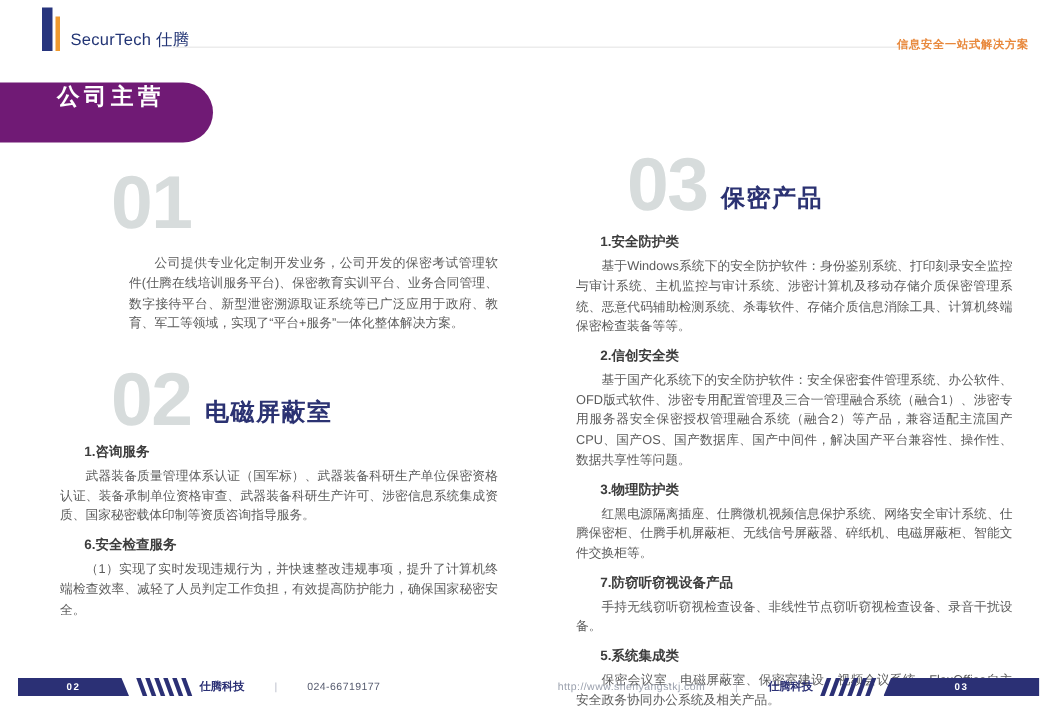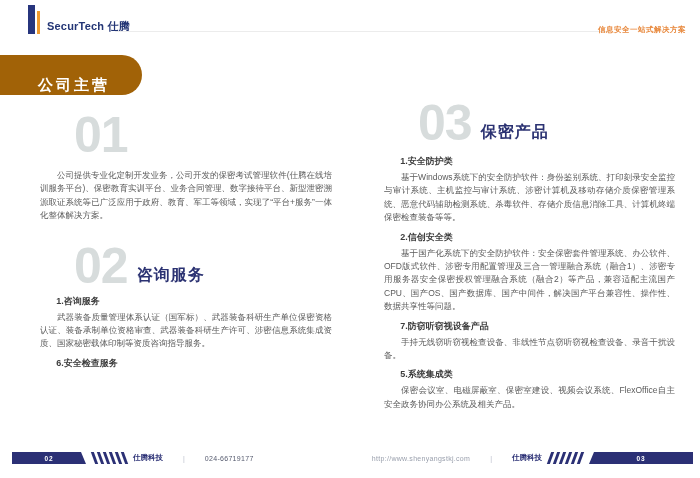--- a/index.html
+++ b/index.html
@@ -5,38 +5,38 @@
   html,body{margin:0;padding:0;background:#e9e9e9;}
   .spread{
     position:relative;width:700px;height:478px;background:#ffffff;
     font-family:"Liberation Sans","DejaVu Sans",sans-serif;overflow:hidden;
   }
   
   .logo{position:absolute;left:28px;top:4px;height:30px;display:flex;align-items:flex-end;}
   .logo-bar{display:inline-block;}
   .logo-bar.navy{width:7px;height:29px;background:#27357d;}
   .logo-bar.orange{width:3px;height:23px;background:#f09a2e;margin-left:2px;}
-  .logo-text{font-size:11px;font-weight:bold;color:#233575;margin-left:7px;letter-spacing:0.2px;}
+  .logo-text{font-size:11px;font-weight:normal;color:#233575;margin-left:7px;letter-spacing:0.2px;}
   .hdr-rule{position:absolute;left:115px;top:31px;width:495px;height:1px;background:#ececec;}
   .tagline{position:absolute;right:14px;top:25px;font-size:7.5px;font-weight:bold;color:#e8883c;letter-spacing:0.5px;}
   
   .title-badge{
-    position:absolute;left:0;top:55px;width:142px;height:40px;background:#a16207;
-    border-radius:0 20px 20px 0;display:flex;align-items:flex-end;justify-content:center;
+    position:absolute;left:0;top:55px;width:142px;height:40px;background:#701a75;
+    border-radius:0 20px 20px 0;display:flex;align-items:flex-start;justify-content:center;
   }
   .title-badge span{color:#ffffff;font-size:15px;font-weight:bold;letter-spacing:3px;padding-left:6px;}
   
   .col{position:absolute;}
   .col.left{left:40px;top:112px;width:292px;}
   .col.right{left:384px;top:100px;width:291px;}
   .sec-head{display:flex;align-items:flex-end;gap:9px;margin-left:34px;}
   .big-num{font-size:50px;font-weight:800;line-height:0.92;color:#d7dcdc;letter-spacing:-1px;}
   .sec-title{font-size:16px;font-weight:bold;color:#2b3272;margin:0 0 3px 0;letter-spacing:1px;}
   .col p{margin:0;font-size:8.5px;line-height:13.4px;color:#5b5b5b;text-align:justify;text-indent:2em;}
-  .col p.first{margin-top:11px;}
+  .col p.first{margin-top:11px;margin-left:46px;}
   .subhead{font-size:9px;font-weight:bold;color:#3d3d3d;margin:6px 0 3px 0;text-indent:1.8em;}
   .gap-top{margin-top:20px;}
   
   .footer{position:absolute;left:0;top:452px;width:700px;height:12px;}
   .f-left,.f-right{position:absolute;top:0;height:12px;display:flex;align-items:center;}
   .f-left{left:12px;}
   .f-right{right:7px;}
   .f-bar{height:12px;background:#2b3075;display:flex;align-items:center;justify-content:center;}
   .f-bar span{color:#ffffff;font-size:6.5px;font-weight:bold;letter-spacing:1px;}
   .f-bar-left{width:74px;clip-path:polygon(0 0,calc(100% - 5px) 0,100% 100%,0 100%);}
@@ -69,36 +69,39 @@
   </div>
 
   <section class="col left">
     <div class="sec-head">
       <span class="big-num">01</span>
     </div>
     <p class="first">公司提供专业化定制开发业务，公司开发的保密考试管理软件(仕腾在线培训服务平台)、保密教育实训平台、业务合同管理、数字接待平台、新型泄密溯源取证系统等已广泛应用于政府、教育、军工等领域，实现了“平台+服务”一体化整体解决方案。</p>
 
     <div class="sec-head gap-top">
       <span class="big-num">02</span>
-      <h2 class="sec-title">咨询服务</h2>
+      <h2 class="sec-title">电磁屏蔽室</h2>
     </div>
     <div class="subhead">1.咨询服务</div>
     <p>武器装备质量管理体系认证（国军标）、武器装备科研生产单位保密资格认证、装备承制单位资格审查、武器装备科研生产许可、涉密信息系统集成资质、国家秘密载体印制等资质咨询指导服务。</p>
     <div class="subhead">6.安全检查服务</div>
+    <p>（1）实现了实时发现违规行为，并快速整改违规事项，提升了计算机终端检查效率、减轻了人员判定工作负担，有效提高防护能力，确保国家秘密安全。</p>
   </section>
 
   <section class="col right">
     <div class="sec-head">
       <span class="big-num">03</span>
       <h2 class="sec-title">保密产品</h2>
     </div>
     <div class="subhead" style="margin-top:9px;">1.安全防护类</div>
     <p>基于Windows系统下的安全防护软件：身份鉴别系统、打印刻录安全监控与审计系统、主机监控与审计系统、涉密计算机及移动存储介质保密管理系统、恶意代码辅助检测系统、杀毒软件、存储介质信息消除工具、计算机终端保密检查装备等等。</p>
     <div class="subhead">2.信创安全类</div>
     <p>基于国产化系统下的安全防护软件：安全保密套件管理系统、办公软件、OFD版式软件、涉密专用配置管理及三合一管理融合系统（融合1）、涉密专用服务器安全保密授权管理融合系统（融合2）等产品，兼容适配主流国产CPU、国产OS、国产数据库、国产中间件，解决国产平台兼容性、操作性、数据共享性等问题。</p>
+    <div class="subhead">3.物理防护类</div>
+    <p>红黑电源隔离插座、仕腾微机视频信息保护系统、网络安全审计系统、仕腾保密柜、仕腾手机屏蔽柜、无线信号屏蔽器、碎纸机、电磁屏蔽柜、智能文件交换柜等。</p>
     <div class="subhead">7.防窃听窃视设备产品</div>
     <p>手持无线窃听窃视检查设备、非线性节点窃听窃视检查设备、录音干扰设备。</p>
     <div class="subhead">5.系统集成类</div>
     <p>保密会议室、电磁屏蔽室、保密室建设、视频会议系统、FlexOffice自主安全政务协同办公系统及相关产品。</p>
   </section>
 
   <div class="footer">
     <div class="f-left">
       <div class="f-bar f-bar-left">
         <span>02</span>

